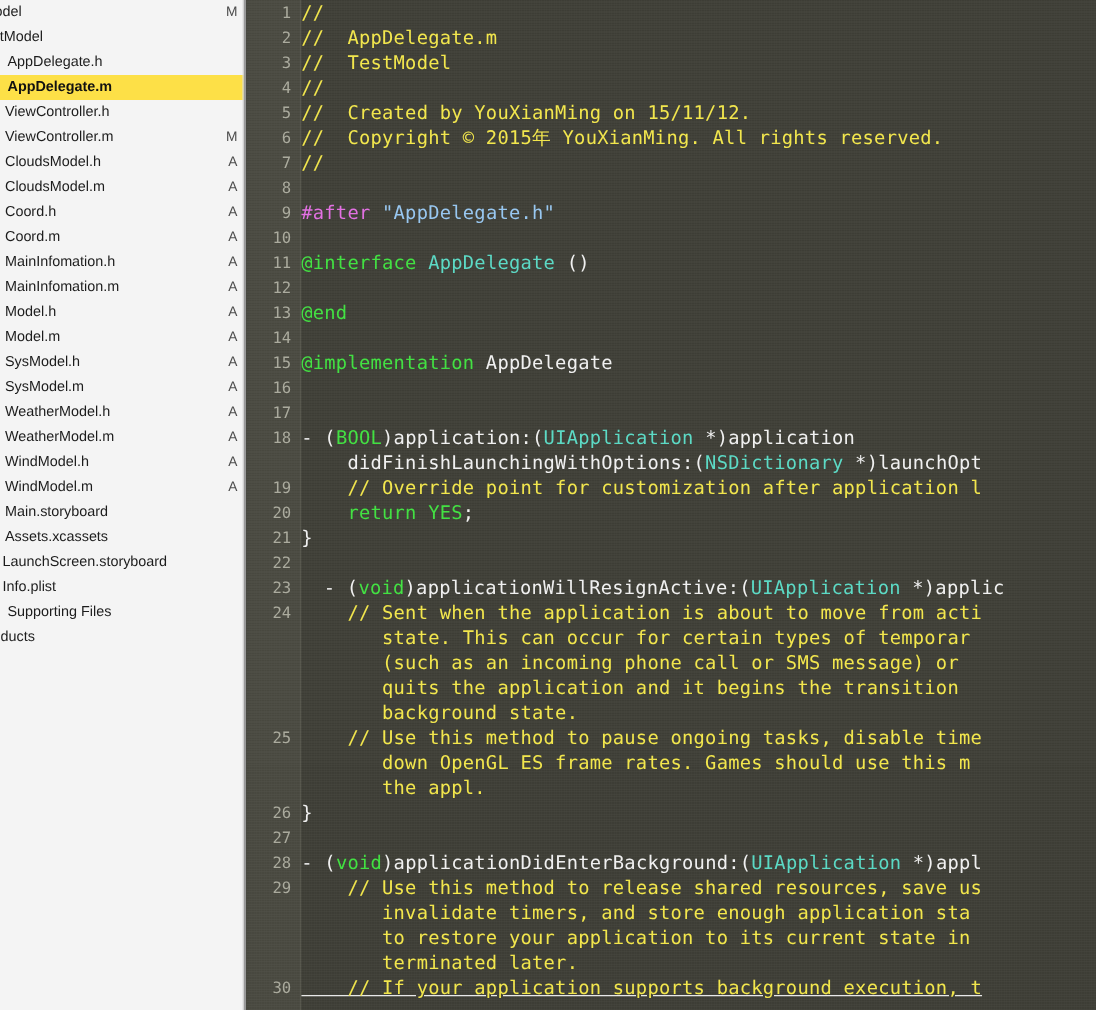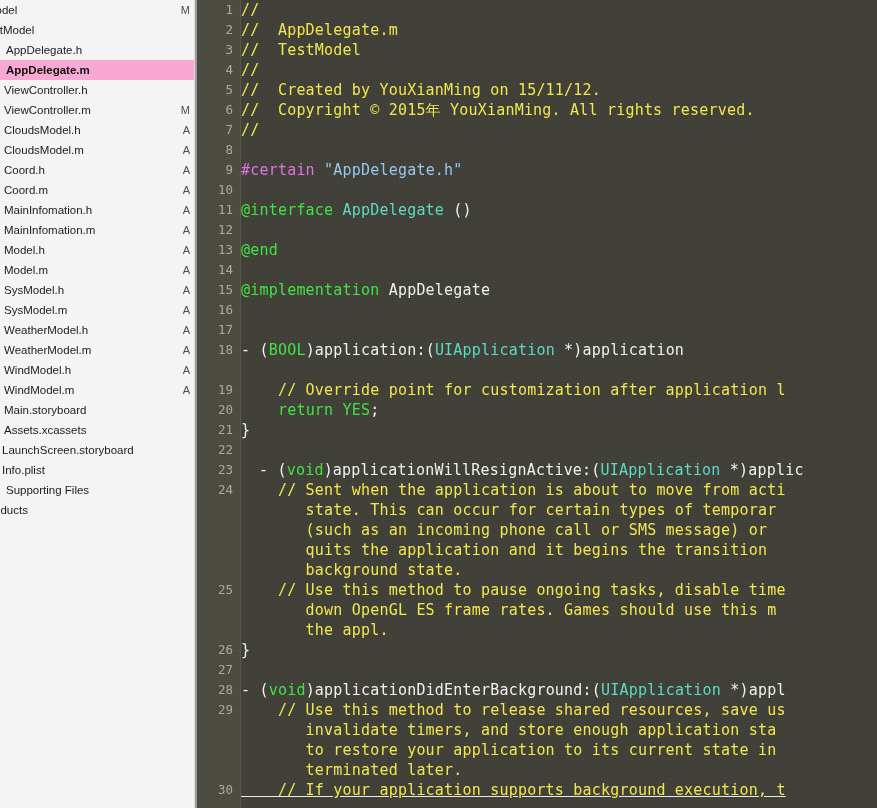--- a/index.html
+++ b/index.html
@@ -36,21 +36,21 @@
   .nav-row {
     position: relative;
     height: 20px;
     line-height: 20px;
     font-size: 11.5px;
     color: #1c1c1c;
     white-space: nowrap;
     overflow: hidden;
   }
   .nav-row.selected {
-    background: #f9a8d4;
+    background: #fde047;
   }
   .nav-row.selected .nav-label { font-weight: bold; color: #111; }
   .nav-label {
     position: absolute;
     left: 0;
     top: 0;
     display: block;
     white-space: nowrap;
   }
   .nav-status {
@@ -287,30 +287,31 @@
     <div id="gutter-divider"></div>
     <div id="code">
         <div class="cline" style="top: 0px;"><span class="cmt">//</span></div>
         <div class="cline" style="top: 20px;"><span class="cmt">//  AppDelegate.m</span></div>
         <div class="cline" style="top: 40px;"><span class="cmt">//  TestModel</span></div>
         <div class="cline" style="top: 60px;"><span class="cmt">//</span></div>
         <div class="cline" style="top: 80px;"><span class="cmt">//  Created by YouXianMing on 15/11/12.</span></div>
         <div class="cline" style="top: 100px;"><span class="cmt">//  Copyright © 2015年 YouXianMing. All rights reserved.</span></div>
         <div class="cline" style="top: 120px;"><span class="cmt">//</span></div>
         <div class="cline" style="top: 140px;"></div>
-        <div class="cline" style="top: 160px;"><span class="pre">#certain</span><span class="pln"> </span><span class="str">"AppDelegate.h"</span></div>
+        <div class="cline" style="top: 160px;"><span class="pre">#after</span><span class="pln"> </span><span class="str">"AppDelegate.h"</span></div>
         <div class="cline" style="top: 180px;"></div>
         <div class="cline" style="top: 200px;"><span class="kw">@interface</span><span class="pln"> </span><span class="typ">AppDelegate</span><span class="pln"> ()</span></div>
         <div class="cline" style="top: 220px;"></div>
         <div class="cline" style="top: 240px;"><span class="kw">@end</span></div>
         <div class="cline" style="top: 260px;"></div>
         <div class="cline" style="top: 280px;"><span class="kw">@implementation</span><span class="pln"> AppDelegate</span></div>
         <div class="cline" style="top: 300px;"></div>
         <div class="cline" style="top: 320px;"></div>
         <div class="cline" style="top: 340px;"><span class="pln">- (</span><span class="kw">BOOL</span><span class="pln">)application:(</span><span class="typ">UIApplication</span><span class="pln"> *)application</span></div>
+        <div class="cline" style="top: 360px;"><span class="pln">    didFinishLaunchingWithOptions:(</span><span class="typ">NSDictionary</span><span class="pln"> *)launchOpt</span></div>
         <div class="cline" style="top: 380px;"><span class="cmt">    // Override point for customization after application l</span></div>
         <div class="cline" style="top: 400px;"><span class="pln">    </span><span class="kw">return YES</span><span class="pln">;</span></div>
         <div class="cline" style="top: 420px;"><span class="pln">}</span></div>
         <div class="cline" style="top: 440px;"></div>
         <div class="cline" style="top: 460px; margin-left: 18px;"><span class="pln">- (</span><span class="kw">void</span><span class="pln">)applicationWillResignActive:(</span><span class="typ">UIApplication</span><span class="pln"> *)applic</span></div>
         <div class="cline" style="top: 480px;"><span class="cmt">    // Sent when the application is about to move from acti</span></div>
         <div class="cline" style="top: 500px;"><span class="cmt">       state. This can occur for certain types of temporar</span></div>
         <div class="cline" style="top: 520px;"><span class="cmt">       (such as an incoming phone call or SMS message) or </span></div>
         <div class="cline" style="top: 540px;"><span class="cmt">       quits the application and it begins the transition </span></div>
         <div class="cline" style="top: 560px;"><span class="cmt">       background state.</span></div>

